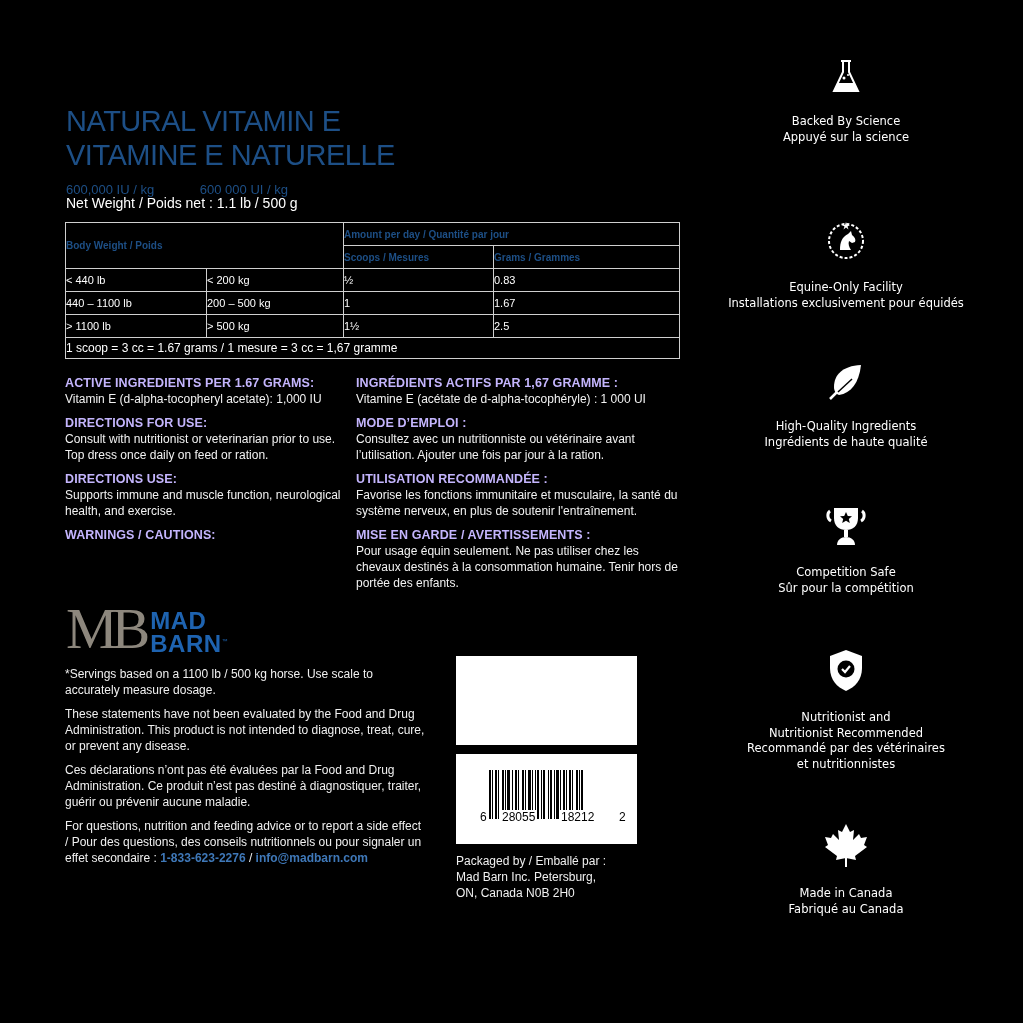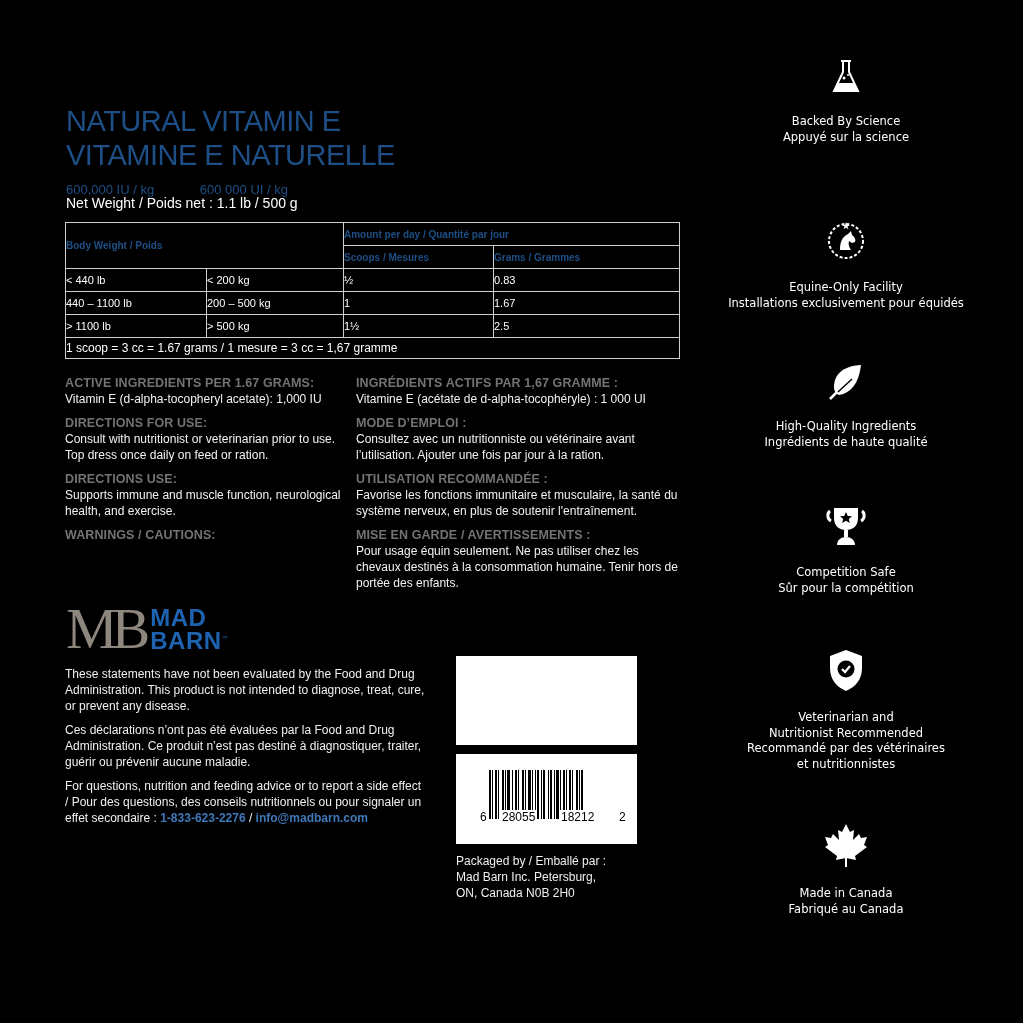--- a/index.html
+++ b/index.html
@@ -7,23 +7,23 @@
   .abs { position:absolute; }
   .title { left:66px; top:104px; font-family:"Liberation Sans", sans-serif; color:#1d4f86; font-size:29px; line-height:34px; letter-spacing:-0.5px; font-weight:400; }
   .conc { left:66px; top:182px; color:#1d4f86; font-size:13px; font-family:"Liberation Sans", sans-serif; }
   .conc span { margin-right:42px; }
   .netwt { left:66px; top:195px; font-size:14px; font-family:"Liberation Sans", sans-serif; }
   table.dose { position:absolute; left:65px; top:222px; width:615px; border-collapse:collapse; font-family:"Liberation Sans", sans-serif; font-size:11px; }
   table.dose td { border:1px solid #cfcfcf; text-align:left; height:22px; padding:0; }
   table.dose .hdr { color:#1d4f86; font-weight:bold; font-size:10px; }
   table.dose .foot { height:20px; font-size:12px; }
   .col { position:absolute; font-family:"Liberation Sans", sans-serif; font-size:12px; line-height:16px; }
-  .col h3 { margin:0; color:#737373; font-size:12.5px; font-weight:bold; letter-spacing:0.1px; }
+  .col h3 { margin:0; color:#c4b5fd; font-size:12.5px; font-weight:bold; letter-spacing:0.1px; }
   .col p { margin:0 0 8px 0; color:#f2f2f2; }
-  .logo { left:66px; top:604px; display:flex; align-items:center; }
+  .logo { left:66px; top:604px; display:flex; align-items:flex-end; }
   .logo .mb { font-family:"Liberation Serif", serif; color:#8d877d; font-size:58px; letter-spacing:-6px; line-height:50px; }
   .logo .mad { font-family:"Liberation Sans", sans-serif; font-weight:bold; color:#1e63b0; font-size:24px; line-height:21px; margin-left:6px; letter-spacing:0.5px; }
   .small { position:absolute; font-family:"Liberation Sans", sans-serif; font-size:12px; line-height:16px; color:#f0f0f0; }
   .small p { margin:0 0 8px 0; }
   .link { color:#3f78b8; font-weight:bold; }
   .whitebox { left:456px; top:656px; width:181px; height:89px; background:#fff; }
   .barcodebox { left:456px; top:754px; width:181px; height:90px; background:#fff; }
   .bars { position:absolute; left:33px; top:16px; height:49px; display:flex; }
   .bars i { display:block; height:100%; background:#000; }
   .bcnum { position:absolute; top:56px; font-family:"Liberation Sans", sans-serif; font-size:12px; color:#000; background:#fff; padding:0 2px; }
@@ -101,20 +101,21 @@
 
 <div class="abs logo">
   <span class="mb">MB</span>
   <span class="mad">
     <span>MAD</span><br>
     <span>BARN</span><sup style="font-size:6px;font-weight:normal">™</sup>
   </span>
 </div>
 
 <div class="small" style="left:65px; top:666px; width:360px;">
+  <p>*Servings based on a 1100 lb / 500 kg horse. Use scale to accurately measure dosage.</p>
   <p>These statements have not been evaluated by the Food and Drug Administration. This product is not intended to diagnose, treat, cure, or prevent any disease.</p>
   <p>Ces déclarations n’ont pas été évaluées par la Food and Drug Administration. Ce produit n’est pas destiné à diagnostiquer, traiter, guérir ou prévenir aucune maladie.</p>
   <p>
     <span>For questions, nutrition and feeding advice or to report a side effect / Pour des questions, des conseils nutritionnels ou pour signaler un effet secondaire : </span><span class="link">1-833-623-2276</span><span> / </span><span class="link">info@madbarn.com</span>
   </p>
 </div>
 
 <div class="abs whitebox"></div>
 <div class="abs barcodebox">
   <div class="bars">
@@ -203,21 +204,21 @@
   <div>Competition Safe</div>
   <div>Sûr pour la compétition</div>
 </div>
 
 <div class="feat" style="top:648px">
   <svg width="38" height="44" viewBox="0 0 38 44">
     <path d="M19 2l16 6v12c0 12-7 19-16 23C10 39 3 32 3 20V8z" fill="#fff"></path>
     <circle cx="19" cy="21" r="8.5" fill="#000"></circle>
     <path d="M15 21l3 3 5-6" stroke="#fff" stroke-width="2.2" fill="none"></path>
   </svg>
-  <div>Veterinarian and</div>
+  <div>Nutritionist and</div>
   <div>Nutritionist Recommended</div>
   <div>Recommandé par des vétérinaires</div>
   <div>et nutritionnistes</div>
 </div>
 
 <div class="feat" style="top:822px">
   <svg width="44" height="46" viewBox="0 0 44 46">
     <path d="M22 2l4 8 4-2-1 10 6-6 2 4 6-1-3 8 3 2-12 9 1 4-10-2-10 2 1-4L1 25l3-2-3-8 6 1 2-4 6 6-1-10 4 2z" fill="#fff"></path>
     <rect x="21" y="34" width="2" height="11" fill="#fff"></rect>
   </svg>

